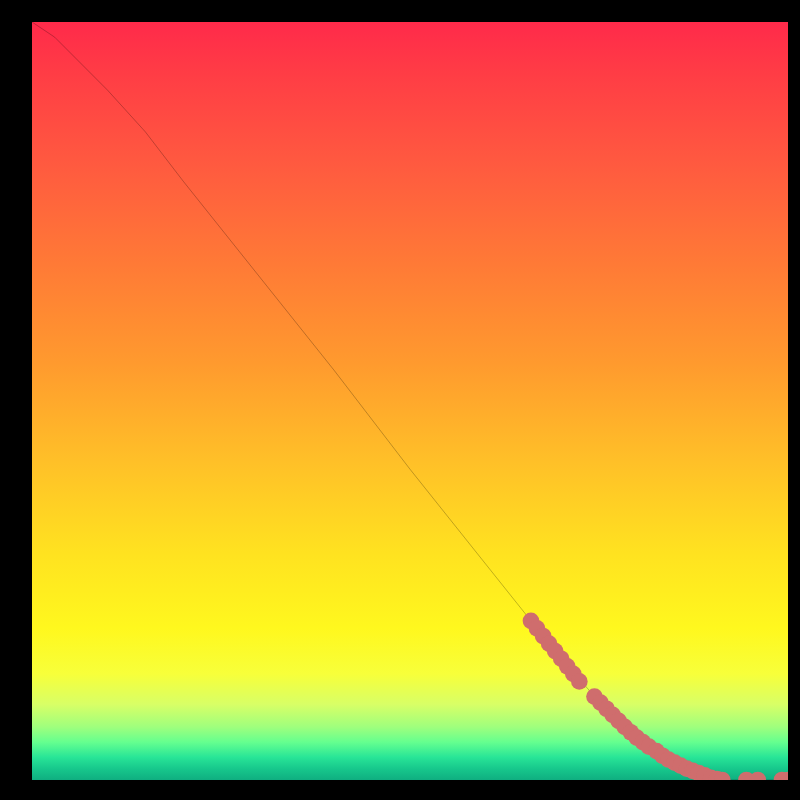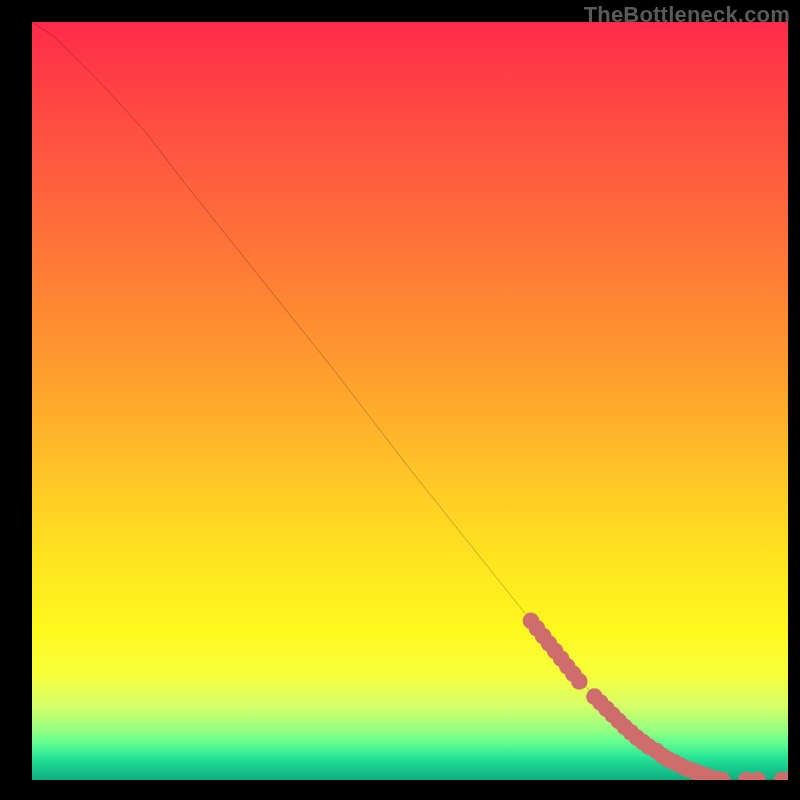--- a/index.html
+++ b/index.html
@@ -99,14 +99,13 @@
           <circle cx="89.80" cy="99.70" r="1.1" fill="#cf6d6d"></circle>
           <circle cx="90.60" cy="99.88" r="1.1" fill="#cf6d6d"></circle>
           <circle cx="91.30" cy="100.00" r="1.1" fill="#cf6d6d"></circle>
           <circle cx="94.50" cy="100.00" r="1.1" fill="#cf6d6d"></circle>
           <circle cx="96.00" cy="100.00" r="1.1" fill="#cf6d6d"></circle>
           <circle cx="99.20" cy="100.00" r="1.1" fill="#cf6d6d"></circle>
           <circle cx="100.00" cy="100.00" r="1.1" fill="#cf6d6d"></circle>
         </g>
     </svg>
   </div>
-  <div class="watermark">TheBottleneck.com</div>
 </div>
 
 </body></html>

